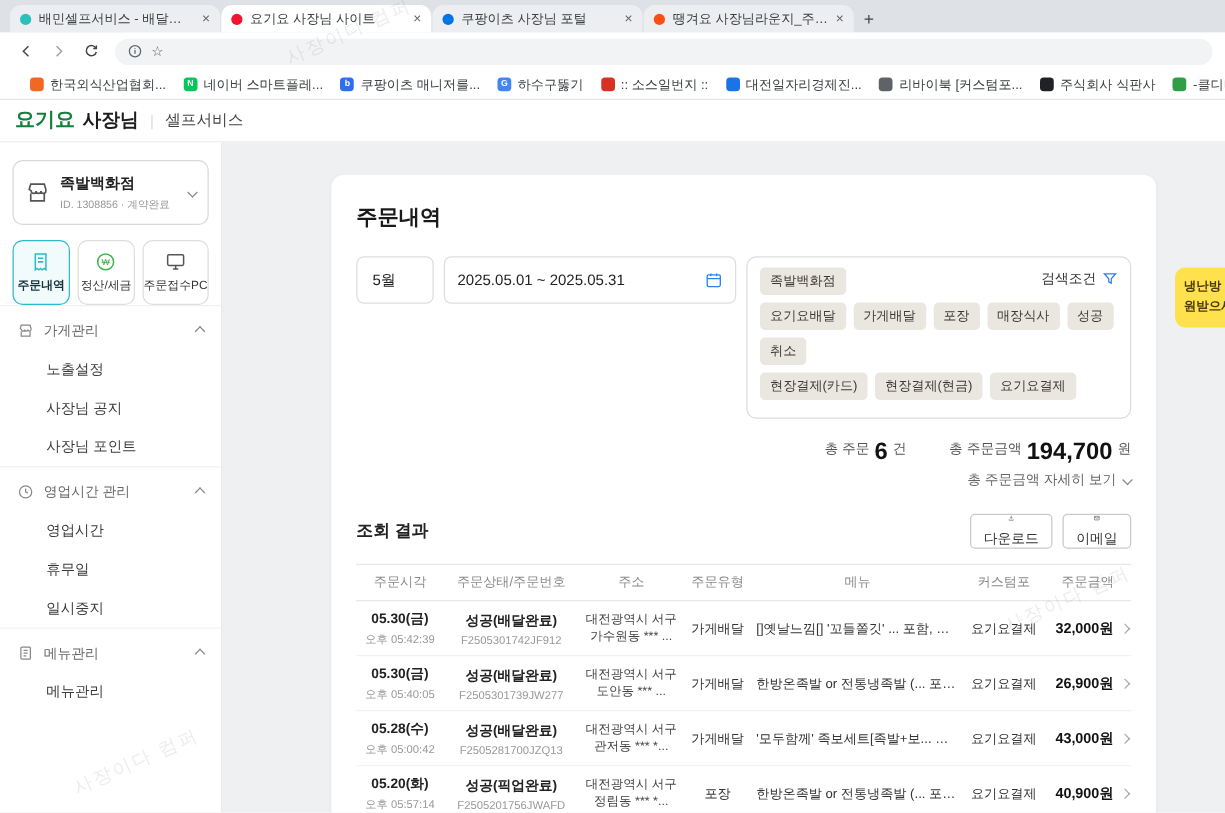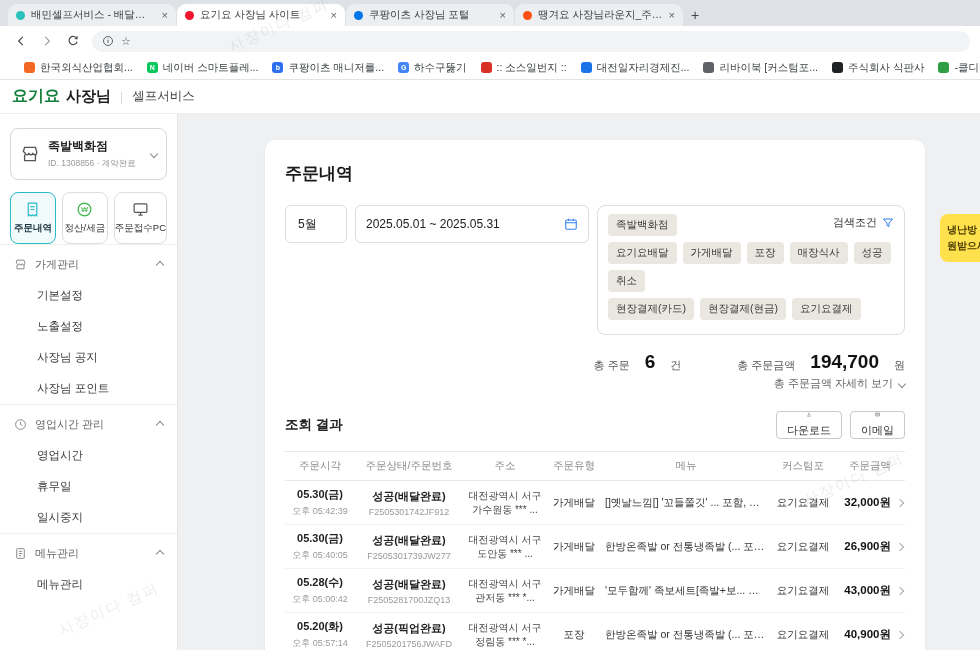--- a/index.html
+++ b/index.html
@@ -62,21 +62,21 @@
   .card{position:absolute;left:265px;top:26px;width:660px;height:560px;background:#fff;border-radius:10px;box-shadow:0 1px 3px rgba(0,0,0,.06);padding:22px 20px;overflow:hidden;}
   .page-title{font-size:17px;font-weight:bold;color:#1a1a1a;margin:0 0 20px;}
   .controls{display:flex;gap:8px;align-items:flex-start;}
   .month-box{width:62px;height:38px;border:1px solid #ddd;border-radius:6px;display:flex;align-items:center;padding:0 12px;font-size:12px;color:#222;}
   .date-box{width:234px;height:38px;border:1px solid #ddd;border-radius:6px;display:flex;align-items:center;justify-content:space-between;padding:0 10px;font-size:12px;color:#222;}
   .tags-box{flex:1;border:1px solid #ddd;border-radius:8px;padding:8px 10px;position:relative;min-height:86px;}
   .search-cond{position:absolute;top:9px;right:10px;display:flex;align-items:center;gap:5px;font-size:11px;color:#333;}
   .chip-row{display:flex;gap:6px;margin-bottom:6px;flex-wrap:wrap;}
   .chip{background:#eae7e1;color:#3e3a33;font-size:10.5px;padding:4px 8px;border-radius:4px;white-space:nowrap;}
 
-  .summary{display:flex;justify-content:flex-end;align-items:flex-end;gap:15px;margin-top:16px;}
+  .summary{display:flex;justify-content:flex-end;align-items:flex-start;gap:4px;margin-top:16px;}
   .sum-label{font-size:11px;color:#555;}
   .sum-val{font-size:19px;font-weight:bold;color:#111;}
   .sum-gap{width:26px;}
   .detail-link{display:flex;justify-content:flex-end;align-items:center;gap:6px;margin-top:3px;font-size:11px;color:#666;}
 
   .results-head{display:flex;justify-content:space-between;align-items:center;margin-top:20px;}
   .results-title{font-size:13.5px;font-weight:bold;color:#222;}
   .btns{display:flex;gap:8px;}
   .btn{height:28px;border:1px solid #c9c9c9;border-radius:4px;background:#fff;display:flex;align-items:center;gap:6px;padding:0 10px;font-size:11px;color:#333;flex-direction:column;}
 
@@ -269,21 +269,20 @@
 
     <div class="sec">
       <div class="sec-h">
         <svg width="13" height="13" viewBox="0 0 24 24">
             <path d="M4 9l1.5-5h13L20 9v1.5a2.3 2.3 0 01-4.6 0 2.3 2.3 0 01-4.7 0 2.3 2.3 0 01-4.7 0z" fill="none" stroke="#888" stroke-width="1.8"></path>
             <path d="M5.5 13v7h13v-7" fill="none" stroke="#888" stroke-width="1.8"></path>
           </svg>
         <span>가게관리</span>
         <span class="chev up"></span>
       </div>
-      <div class="side-item">기본설정</div>
       <div class="side-item">노출설정</div>
       <div class="side-item">사장님 공지</div>
       <div class="side-item">사장님 포인트</div>
     </div>
 
     <div class="sec">
       <div class="sec-h">
         <svg width="13" height="13" viewBox="0 0 24 24">
             <circle cx="12" cy="12" r="9" fill="none" stroke="#888" stroke-width="1.8"></circle>
             <path d="M12 7v5l3.5 2" fill="none" stroke="#888" stroke-width="1.8"></path>

